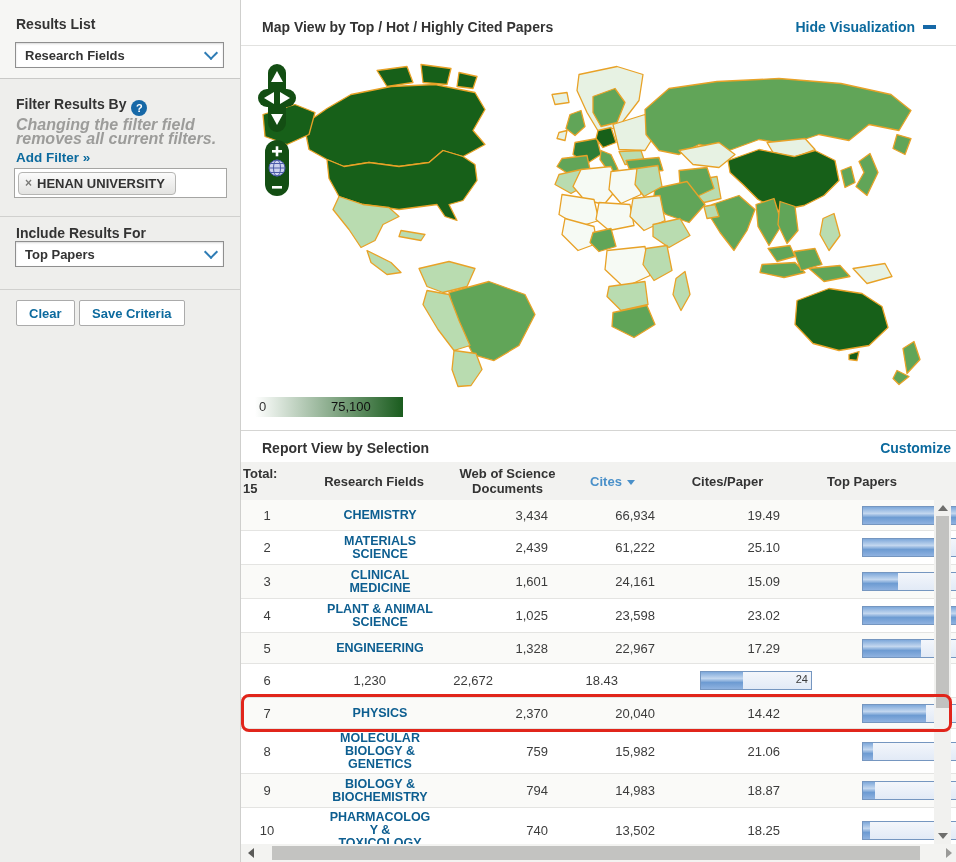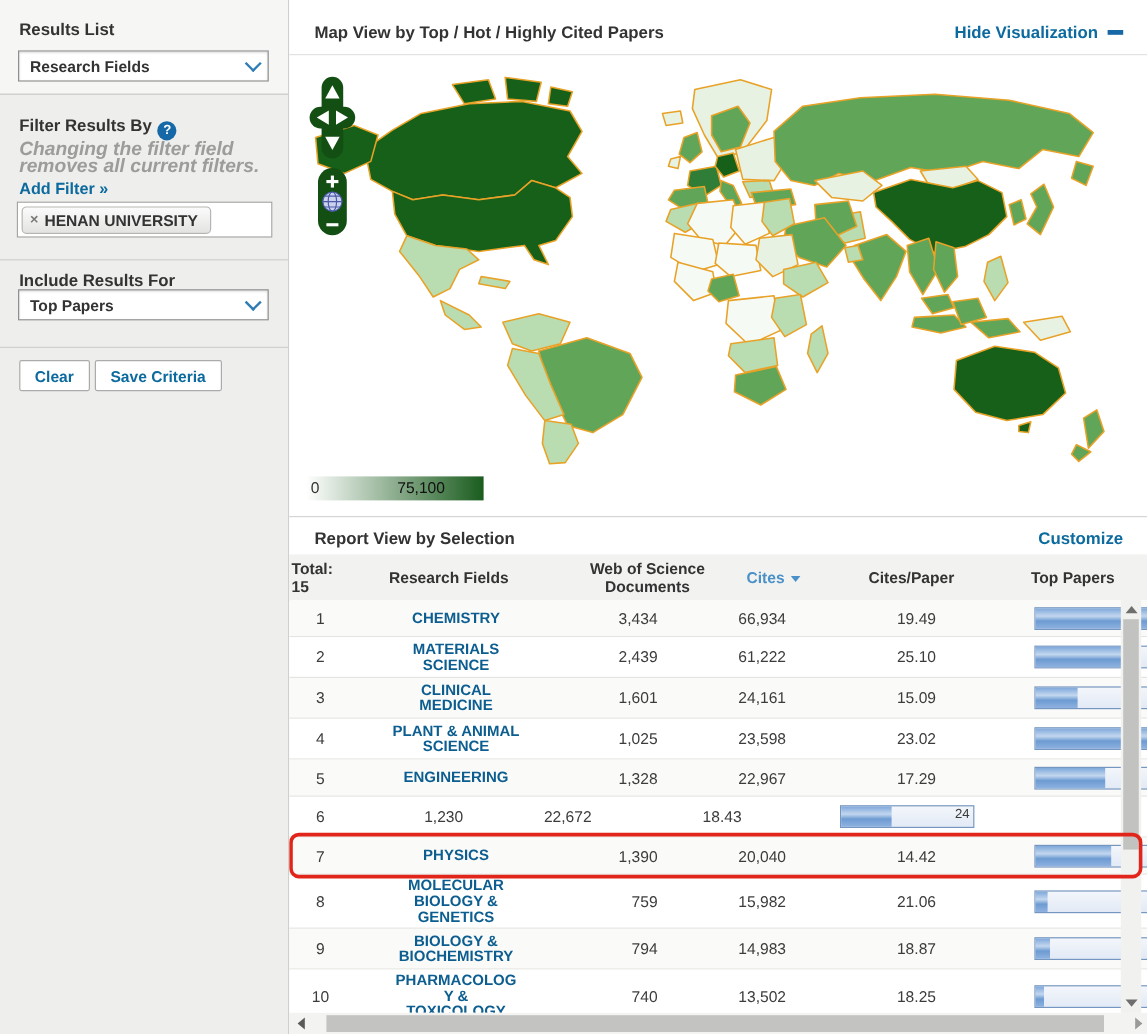--- a/index.html
+++ b/index.html
@@ -30,34 +30,34 @@
   .hideviz{position:absolute;right:20px;top:19px;font-size:14px;display:flex;align-items:center;gap:8px;}
   .minus-ic{display:inline-block;width:13px;height:4px;background:#1668a7;}
   .hdr-div{position:absolute;left:0;top:45px;width:715px;border-top:1px solid #e2e2e0;}
   .mapwrap{position:absolute;left:8px;top:52px;width:700px;height:340px;}
   .navsvg{position:absolute;left:14px;top:62px;}
   .legend{position:absolute;left:14px;top:397px;width:148px;height:20px;background:linear-gradient(to right,#ffffff,#1a5c1e);}
   .legend .l0{position:absolute;left:4px;top:2px;font-size:13px;color:#333;}
   .legend .l1{position:absolute;left:76px;top:2px;font-size:13px;color:#111;}
   .sec-div{position:absolute;left:0;top:430px;width:715px;border-top:1px solid #d5d5d3;}
   .rep-title{position:absolute;left:21px;top:440px;font-size:14px;font-weight:bold;color:#333;}
-  .customize{position:absolute;right:20px;top:440px;font-size:14px;}
+  .customize{position:absolute;right:5px;top:440px;font-size:14px;}
   
   .thead{position:absolute;left:0;top:462px;width:715px;height:38px;background:#f2f2f0;border-bottom:1px solid #dcdcda;display:flex;align-items:center;font-size:13px;font-weight:bold;color:#333;}
   .cell{box-sizing:border-box;}
   .c-rank{width:52px;flex:0 0 52px;text-align:center;}
   .c-field{width:162px;flex:0 0 162px;padding-left:12px;text-align:center;}
   .c-docs{width:105px;flex:0 0 105px;text-align:right;padding-right:12px;}
   .c-cites{width:105px;flex:0 0 105px;text-align:right;padding-right:10px;}
   .c-cpp{width:125px;flex:0 0 125px;text-align:right;padding-right:10px;}
   .c-bar{width:144px;flex:0 0 144px;padding-left:32px;}
   .thead .c-rank{text-align:left;padding-left:2px;line-height:15px;}
   .thead .c-field,.thead .c-docs,.thead .c-cpp,.thead .c-bar{text-align:center;padding:0;}
   .thead .c-cites{text-align:center;padding:0;color:#4a90c9;cursor:pointer;}
-  .thead .c-docs{line-height:15px;margin-left:32px;}
+  .thead .c-docs{line-height:15px;}
   .tri{display:inline-block;width:0;height:0;border-left:4px solid transparent;border-right:4px solid transparent;border-top:5px solid #4a90c9;margin-left:5px;vertical-align:1px;}
   .tbody{position:absolute;left:0;top:500px;width:715px;height:344px;overflow:hidden;}
   .trow{display:flex;align-items:center;border-bottom:1px solid #e4e4e2;font-size:13px;color:#3c3c3c;background:#fff;}
   .trow:nth-child(even){background:#fafaf8;}
   .trow .c-field{font-size:12.5px;font-weight:bold;color:#0d5e90;line-height:13px;cursor:pointer;}
   .trow .c-field span{display:block;}
   .barbox{position:relative;width:110px;height:17px;border:1px solid #7596c0;background:linear-gradient(#f3f6fb,#e2eaf6);margin-left:40px;}
   .barfill{position:absolute;left:0;top:0;bottom:0;background:linear-gradient(180deg,#7ea8da 0%,#c3d7ef 38%,#6d9bd2 62%,#8fb2e0 100%);}
   .barnum{position:absolute;right:3px;top:1px;font-size:11px;color:#3b3b3b;}
   .barnum.onbar{color:#fff;}
@@ -334,21 +334,21 @@
             <div class="barfill" style="width: 38.1%;"></div>
             <span class="barnum">24</span>
           </div>
         </div>
       </div>
       <div class="trow" style="height: 30px;">
         <div class="cell c-rank">7</div>
         <div class="cell c-field">
           <span>PHYSICS</span>
         </div>
-        <div class="cell c-docs">1,390</div>
+        <div class="cell c-docs">2,370</div>
         <div class="cell c-cites">20,040</div>
         <div class="cell c-cpp">14.42</div>
         <div class="cell c-bar">
           <div class="barbox">
             <div class="barfill" style="width: 57.1%;"></div>
             <span class="barnum">36</span>
           </div>
         </div>
       </div>
       <div class="trow" style="height: 44px;">

